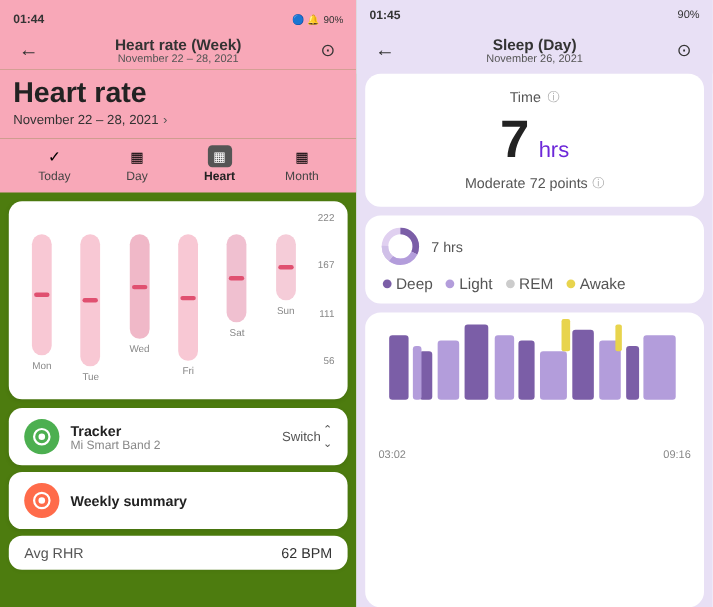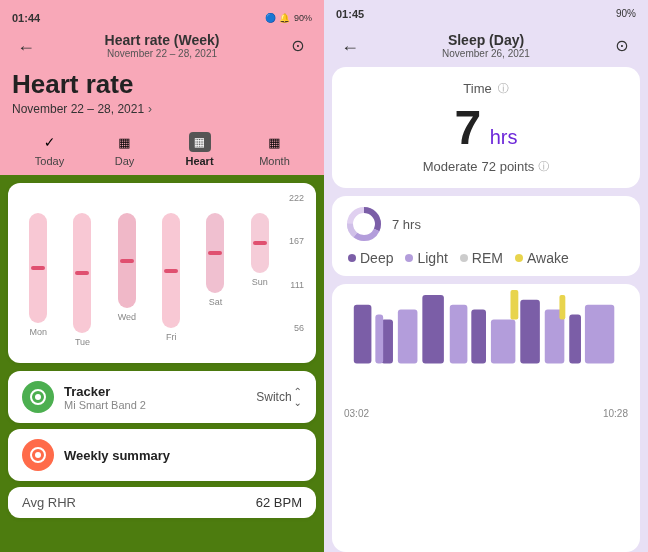--- a/index.html
+++ b/index.html
@@ -674,17 +674,17 @@
         <rect x="150" y="35" width="25" height="45" rx="3" fill="#b39ddb"></rect>
         <rect x="205" y="25" width="20" height="55" rx="3" fill="#b39ddb"></rect>
         <rect x="246" y="20" width="30" height="60" rx="3" fill="#b39ddb"></rect>
 
         <rect x="170" y="5" width="8" height="30" rx="2" fill="#e8d44d"></rect>
         <rect x="220" y="10" width="6" height="25" rx="2" fill="#e8d44d"></rect>
       </svg>
     </div>
     <div class="sleep-time-labels">
       <span>03:02</span>
-      <span>10:28</span>
+      <span>09:16</span>
     </div>
   </div>
 
 </div>
 
 </body></html>

